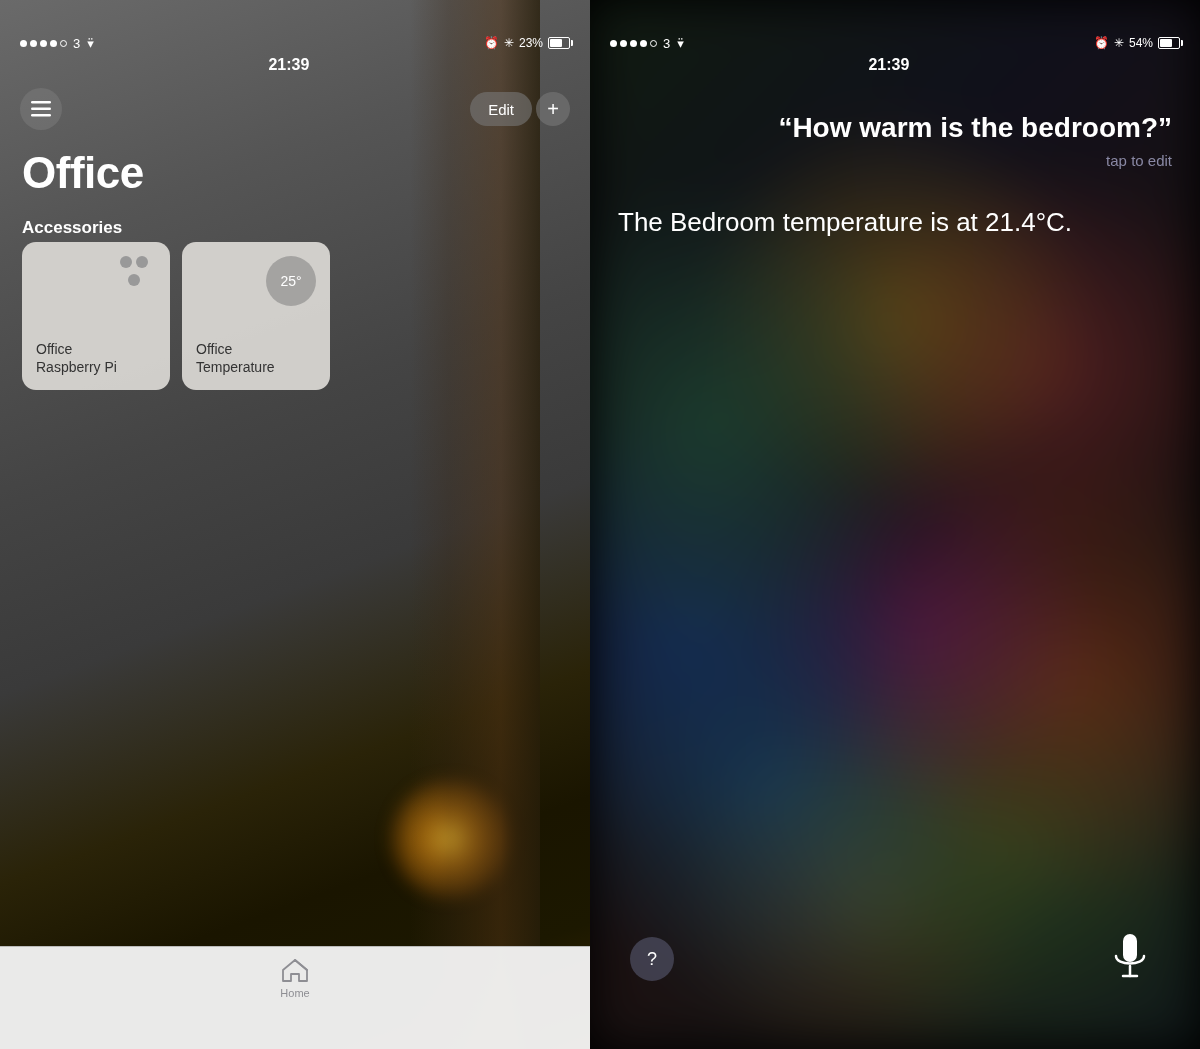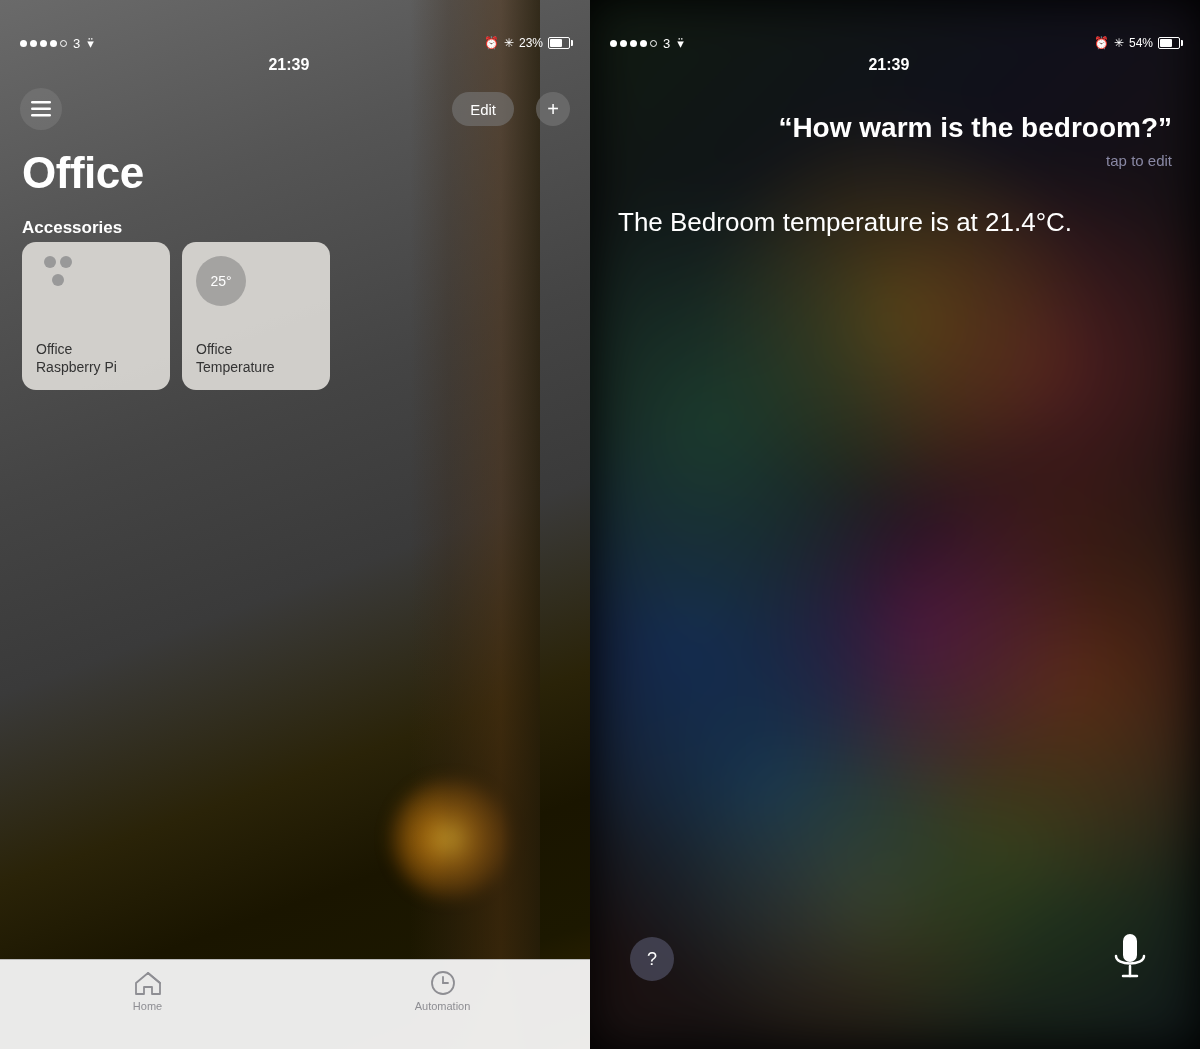--- a/index.html
+++ b/index.html
@@ -172,21 +172,21 @@
       background: rgba(120,120,120,0.6);
       display: flex;
       align-items: center;
       justify-content: center;
       cursor: pointer;
       color: white;
     }
 
     .top-bar-right {
       display: flex;
-      gap: 22px;
+      gap: 4px;
     }
 
     .edit-btn {
       height: 34px;
       padding: 0 18px;
       border-radius: 17px;
       background: rgba(120,120,120,0.6);
       color: white;
       font-size: 15px;
       font-weight: 500;
@@ -246,20 +246,21 @@
       padding: 14px;
       display: flex;
       flex-direction: column;
       justify-content: space-between;
       cursor: pointer;
     }
 
     .tile-icon-area {
       display: flex;
       align-items: flex-start;
+      justify-content: flex-end;
     }
 
     
     .rpi-icon {
       position: relative;
       width: 44px;
       height: 40px;
     }
 
     .rpi-circle {
@@ -294,21 +295,21 @@
       line-height: 1.3;
     }
 
     
     .tab-bar {
       position: absolute;
       bottom: 0;
       left: 0;
       right: 0;
       z-index: 20;
-      height: 90px;
+      height: 103px;
       background: rgba(245,245,245,0.95);
       border-top: 0.5px solid rgba(0,0,0,0.2);
       display: flex;
       align-items: flex-start;
       padding-top: 10px;
     }
 
     .tab-item {
       flex: 1;
       display: flex;
@@ -535,28 +536,20 @@
 
     <div class="tab-item">
       <svg class="house-svg" viewBox="0 0 28 26">
         <path d="M14 3 L26 13 L26 24 L18 24 L18 17 L10 17 L10 24 L2 24 L2 13 Z" fill="none" stroke="#8e8e93" stroke-width="1.8" stroke-linejoin="round"></path>
         <path d="M14 3 L26 13" fill="none" stroke="#8e8e93" stroke-width="1.8" stroke-linecap="round"></path>
       </svg>
       <span class="tab-label">Home</span>
     </div>
 
 
-    <div class="tab-item">
-      <svg class="clock-svg" viewBox="0 0 26 26">
-        <circle cx="13" cy="13" r="11" fill="none" stroke="#8e8e93" stroke-width="1.8"></circle>
-        <line x1="13" y1="7" x2="13" y2="13" stroke="#8e8e93" stroke-width="1.8" stroke-linecap="round"></line>
-        <line x1="13" y1="13" x2="18" y2="13" stroke="#8e8e93" stroke-width="1.8" stroke-linecap="round"></line>
-      </svg>
-      <span class="tab-label">Automation</span>
-    </div>
 
   </div>
 </div>
 
 <div class="phone-right">
   <div class="siri-bg"></div>
   <div class="siri-overlay"></div>
 
   <div class="status-bar-right">
     <div class="status-left-group">

